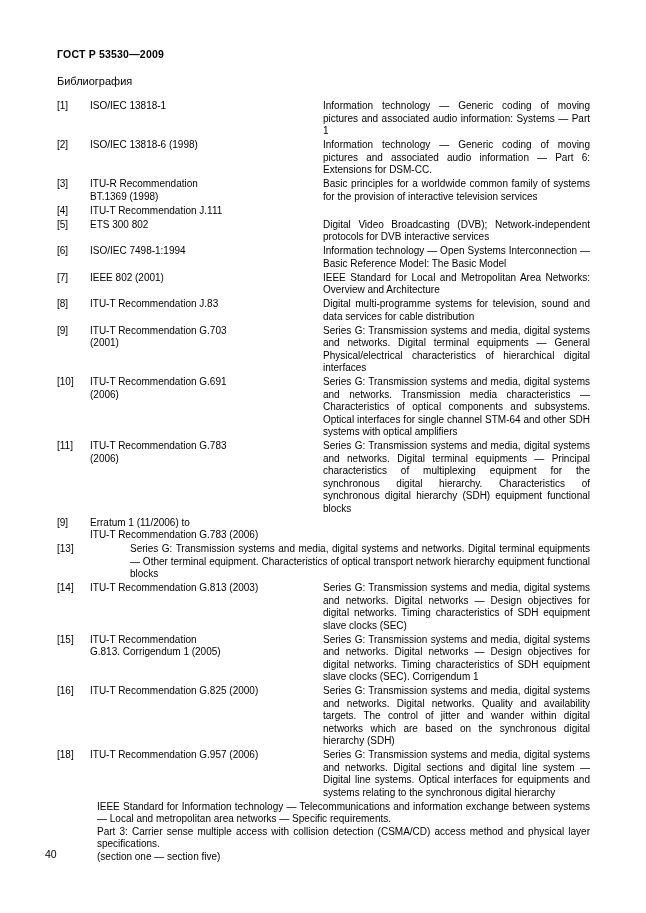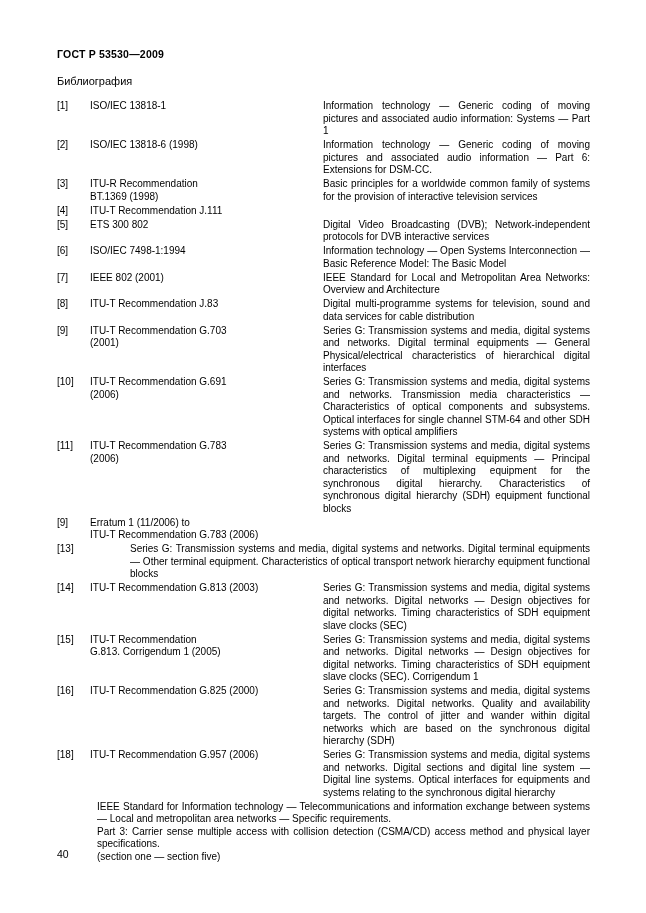--- a/index.html
+++ b/index.html
@@ -50,21 +50,21 @@
     white-space: pre-line;
   }
   .ref-desc {
     flex: 1;
     text-align: justify;
     white-space: pre-line;
     margin-left: 40px;
   }
   .page-number {
     position: absolute;
-    left: 57px;
+    left: 45px;
     top: 848px;
     font-size: 10.5px;
   }
 </style>
 </head>
 <body>
 
 <div class="page">
   <div class="doc-header">ГОСТ Р 53530—2009</div>
 

